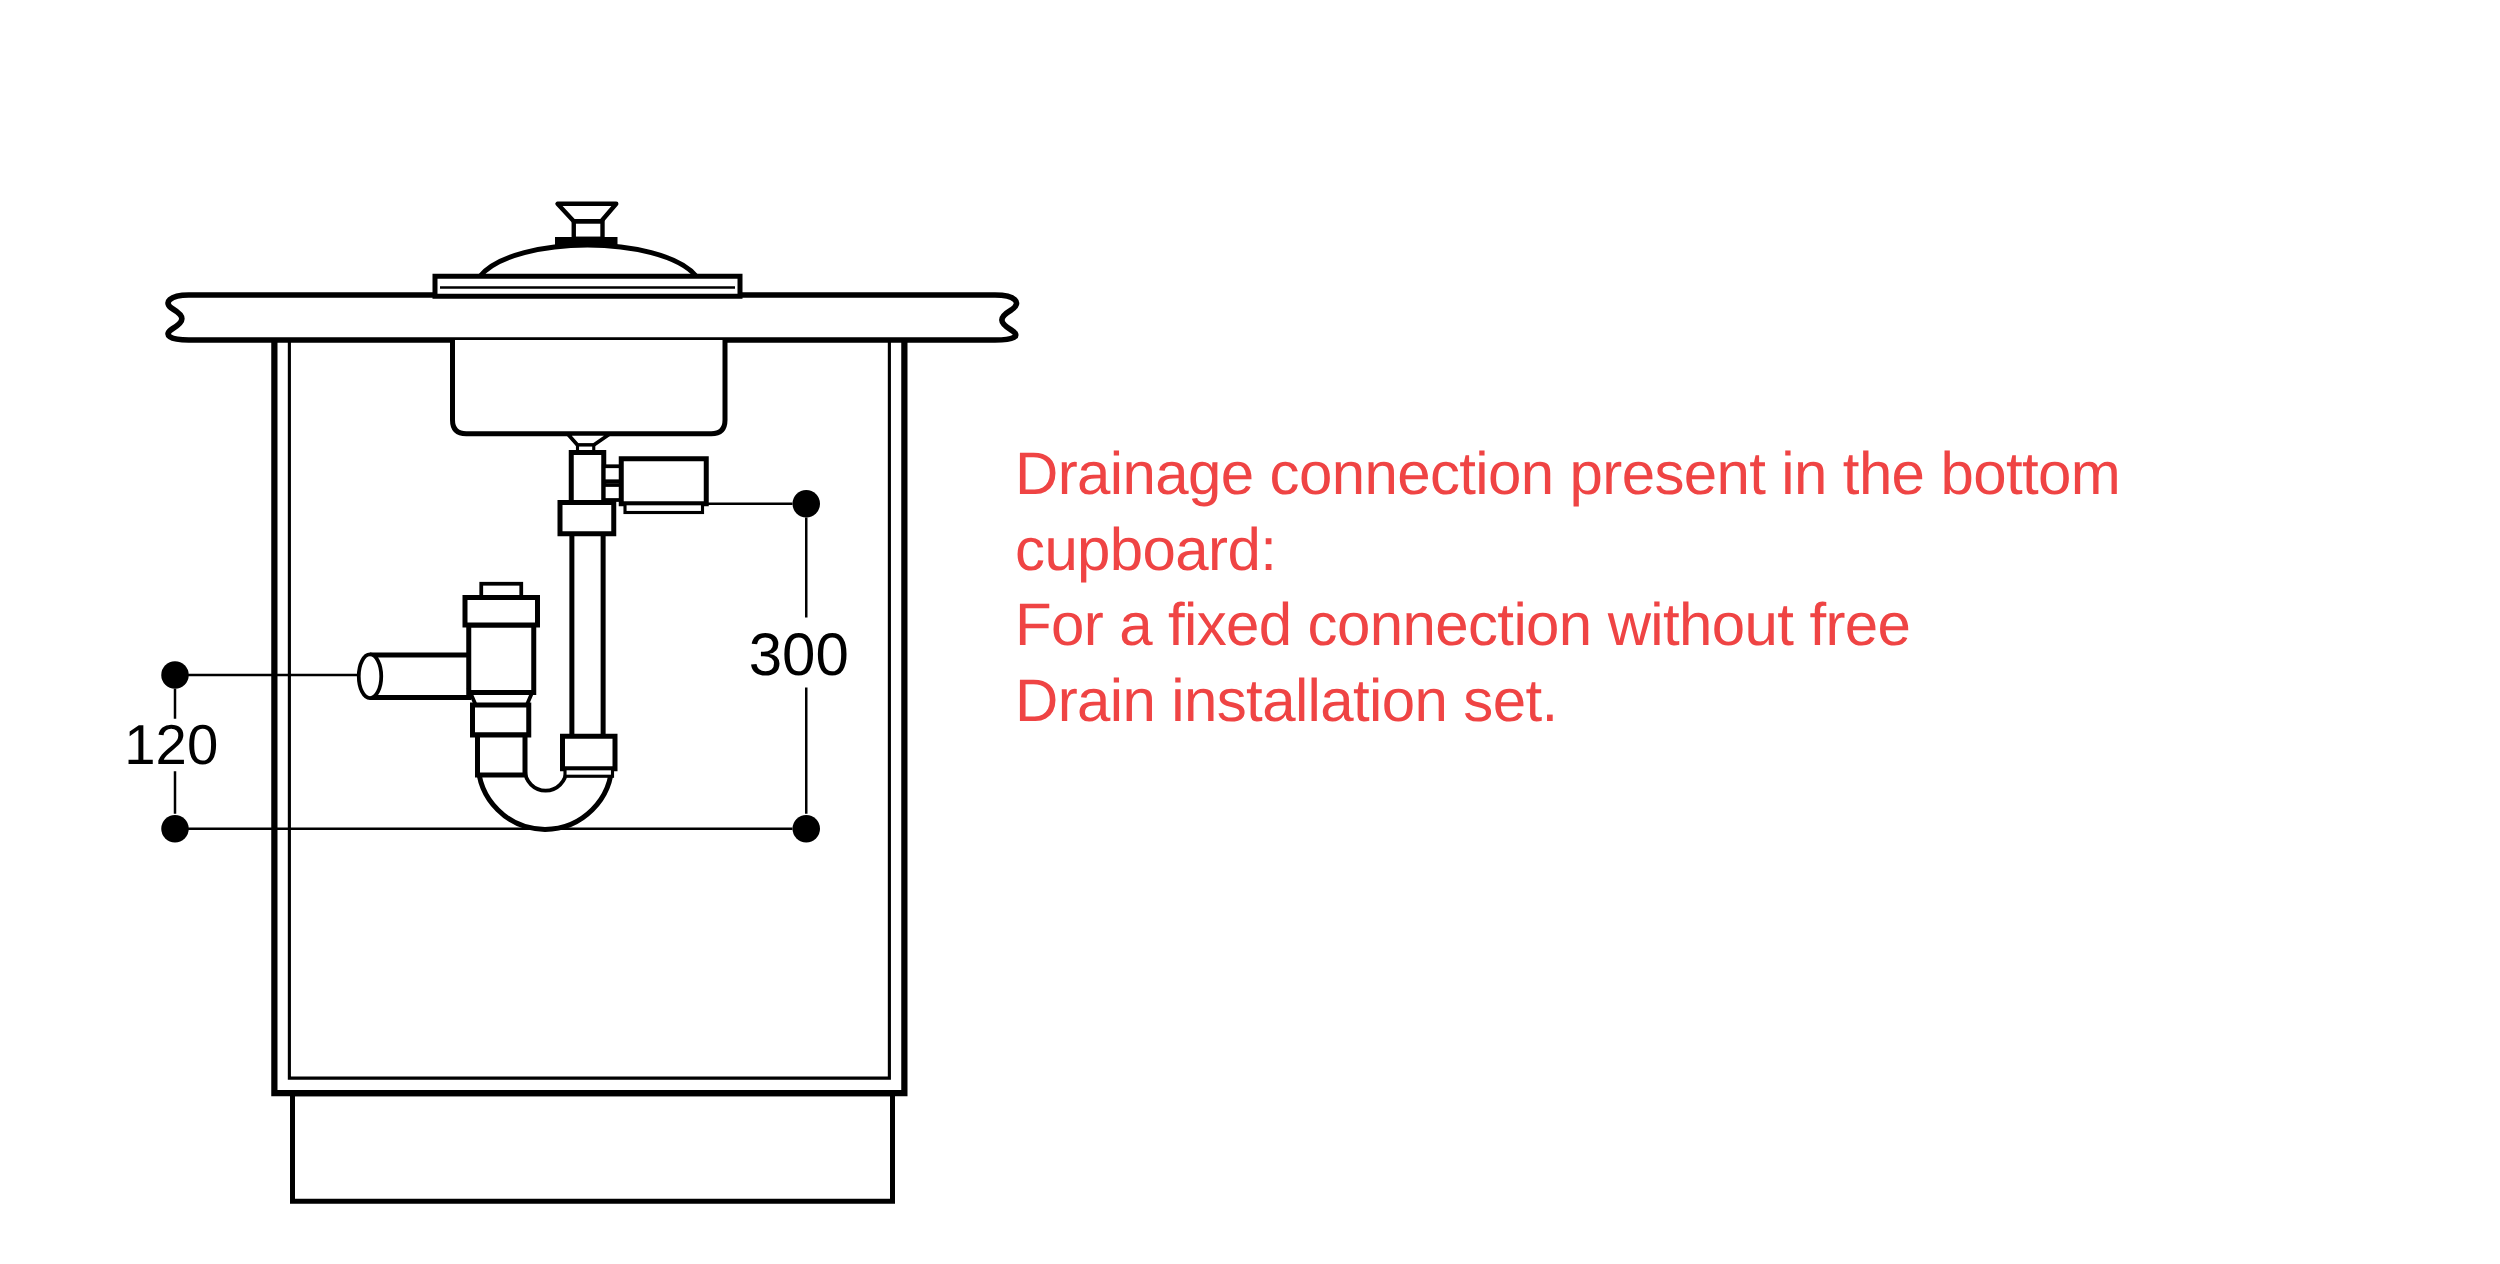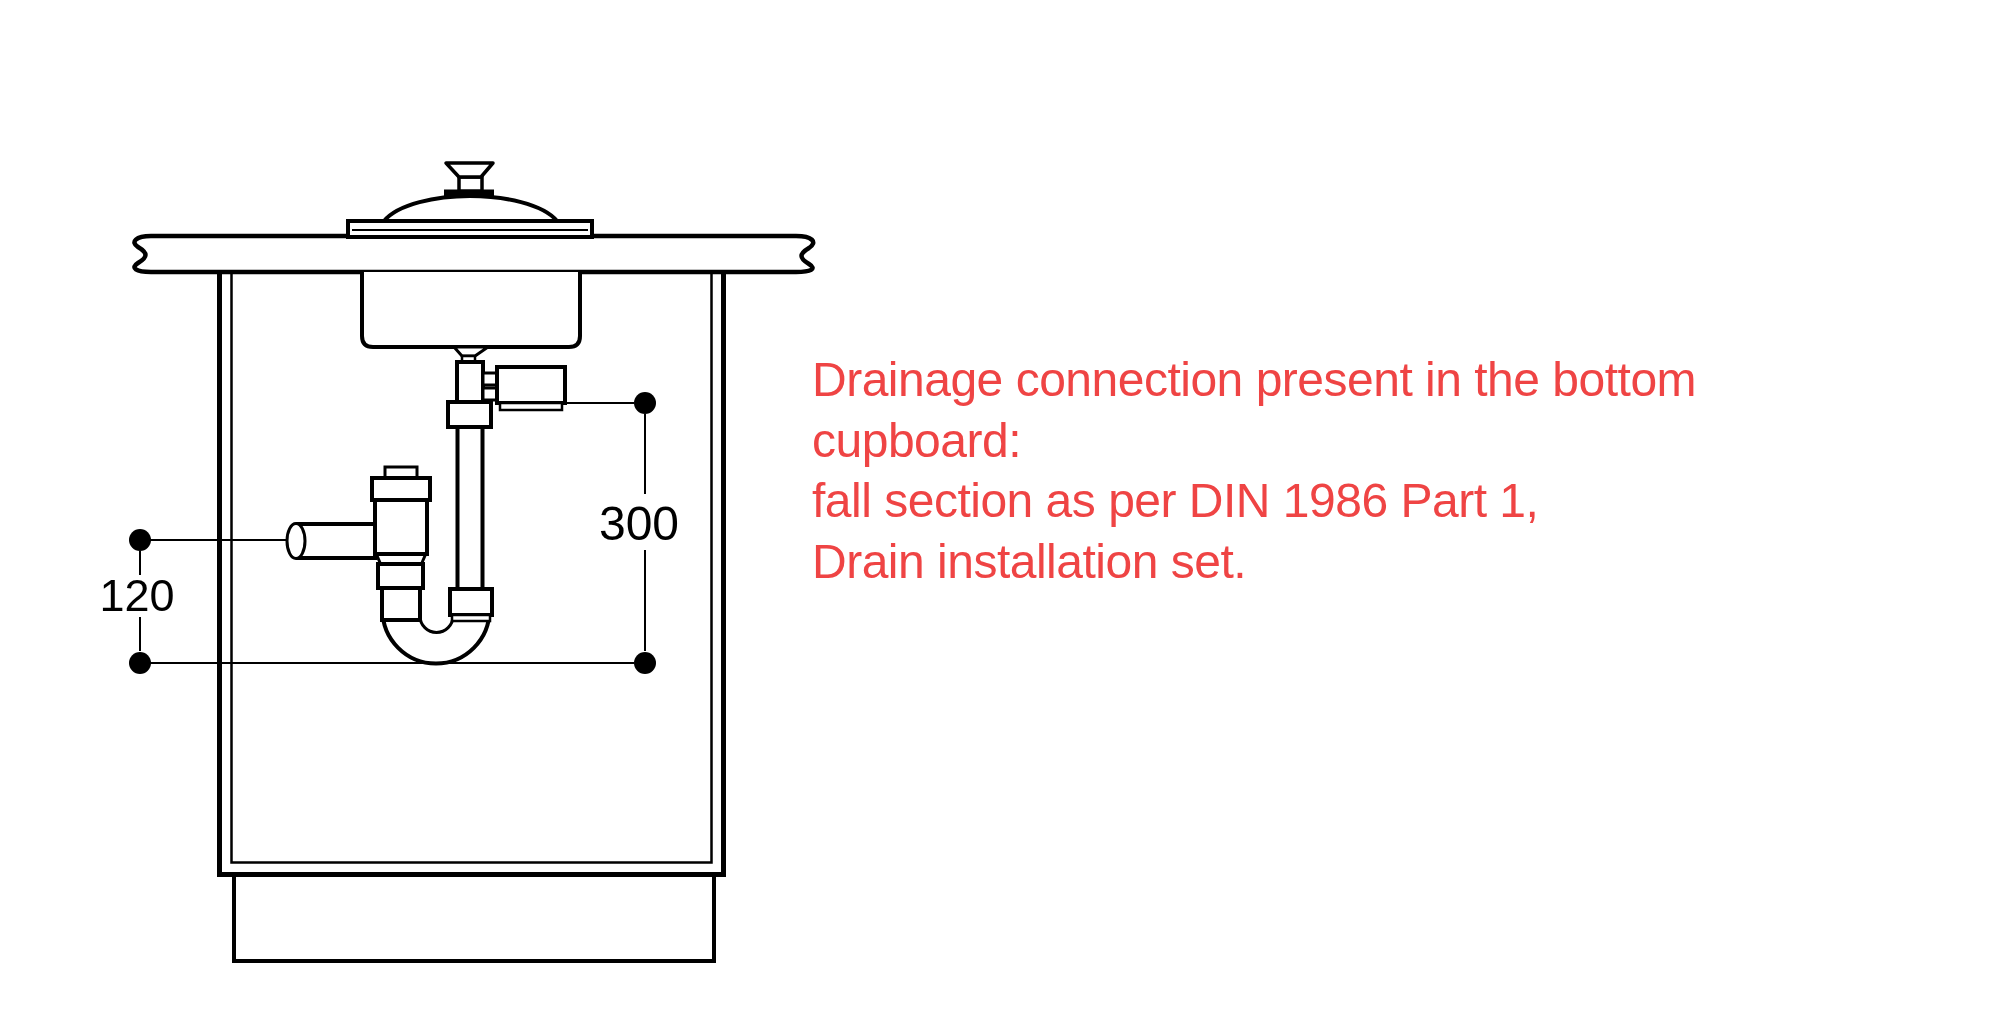--- a/index.html
+++ b/index.html
@@ -116,17 +116,17 @@
 
       <rect x="375" y="500" width="52" height="54" fill="#ffffff" stroke="currentColor" stroke-width="4"></rect>
       <rect x="385" y="467" width="32" height="12" fill="#ffffff" stroke="currentColor" stroke-width="3"></rect>
       <rect x="372" y="478" width="58" height="22" fill="#ffffff" stroke="currentColor" stroke-width="4"></rect>
     </g>
   </svg>
 
   <div class="desc">
     <div>Drainage connection present in the bottom</div>
     <div>cupboard:</div>
-    <div>fall section as per DIN 1986 Part 1,</div>
+    <div>For a fixed connection without free</div>
     <div>Drain installation set.</div>
   </div>
 
 </div>
 
 </body></html>

